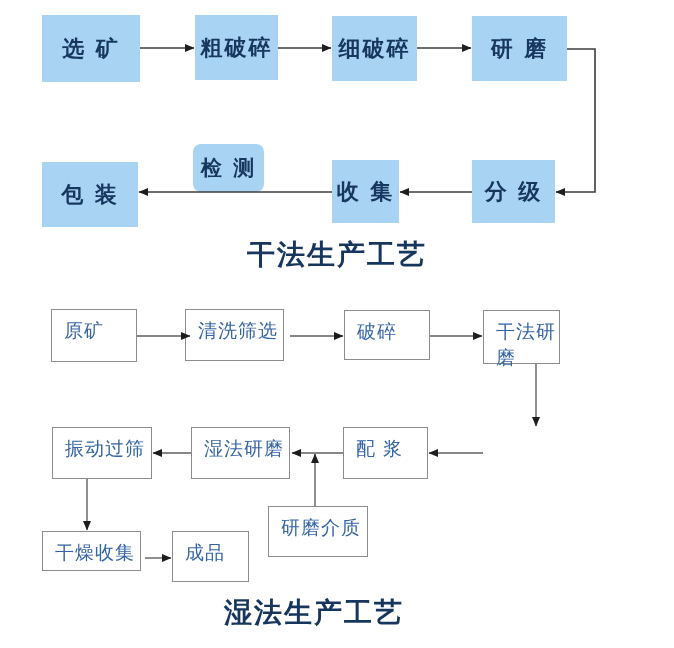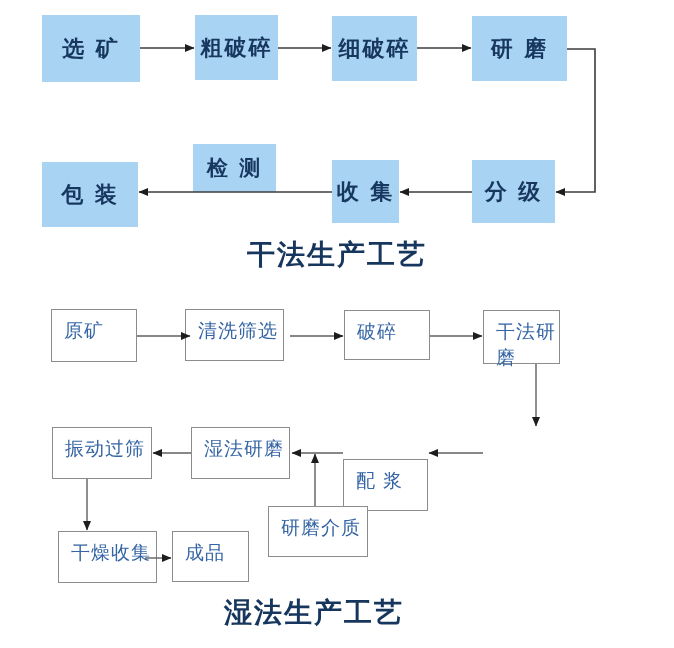--- a/index.html
+++ b/index.html
@@ -30,35 +30,35 @@
 </style>
 </head>
 <body>
 
 <div class="canvas">
 
   <div class="dry-box" style="left:42px;top:15px;width:98px;height:67px;">选 矿</div>
   <div class="dry-box" style="left:332px;top:16px;width:85px;height:65px;">细破碎</div>
   <div class="dry-box" style="left:195px;top:15px;width:83px;height:65px;">粗破碎</div>
   <div class="dry-box" style="left:472px;top:16px;width:95px;height:65px;">研 磨</div>
-  <div class="dry-box small" style="left:193px;top:144px;width:83px;height:48px;">检 测</div>
+  <div class="dry-box small" style="left:193px;top:144px;width:71px;height:48px;border-radius:8px;">检 测</div>
   <div class="dry-box" style="left:42px;top:162px;width:96px;height:65px;">包 装</div>
   <div class="dry-box" style="left:332px;top:160px;width:67px;height:63px;">收 集</div>
   <div class="dry-box" style="left:472px;top:160px;width:83px;height:63px;">分 级</div>
   <div class="flow-title" style="left:232px;top:236px;width:210px;">干法生产工艺</div>
 
   <div class="wet-box" style="left:51px;top:309px;width:86px;height:53px;">原矿</div>
   <div class="wet-box" style="left:185px;top:309px;width:99px;height:52px;">清洗筛选</div>
   <div class="wet-box" style="left:344px;top:310px;width:86px;height:50px;">破碎</div>
   <div class="wet-box" style="left:483px;top:310px;width:77px;height:54px;">干法研磨</div>
   <div class="wet-box" style="left:52px;top:427px;width:100px;height:52px;">振动过筛</div>
   <div class="wet-box" style="left:191px;top:427px;width:99px;height:52px;">湿法研磨</div>
-  <div class="wet-box" style="left:343px;top:427px;width:85px;height:52px;margin-top:32px;">配 浆</div>
+  <div class="wet-box" style="left:343px;top:427px;width:85px;height:52px;">配 浆</div>
   <div class="wet-box" style="left:268px;top:506px;width:100px;height:51px;">研磨介质</div>
-  <div class="wet-box" style="left:58px;top:531px;width:99px;height:52px;">干燥收集</div>
+  <div class="wet-box" style="left:42px;top:531px;width:99px;height:40px;">干燥收集</div>
   <div class="wet-box" style="left:172px;top:531px;width:77px;height:51px;">成品</div>
   <div class="flow-title" style="left:209px;top:594px;width:210px;">湿法生产工艺</div>
 
   <svg class="connector-layer" width="674" height="648" viewBox="0 0 674 648">
     <defs>
       <marker id="ah" markerUnits="userSpaceOnUse" markerWidth="10" markerHeight="8" refX="9" refY="4" orient="auto">
         <path d="M0 0 L9.5 4 L0 8 Z" style="fill:var(--arrowhead,#1d1d1d)"></path>
       </marker>
     </defs>
 

